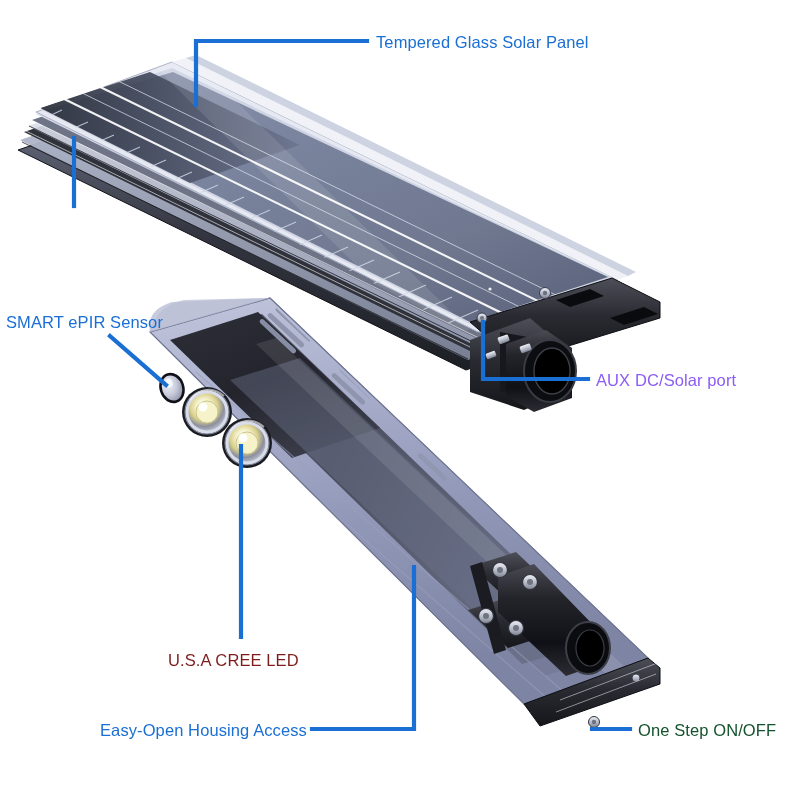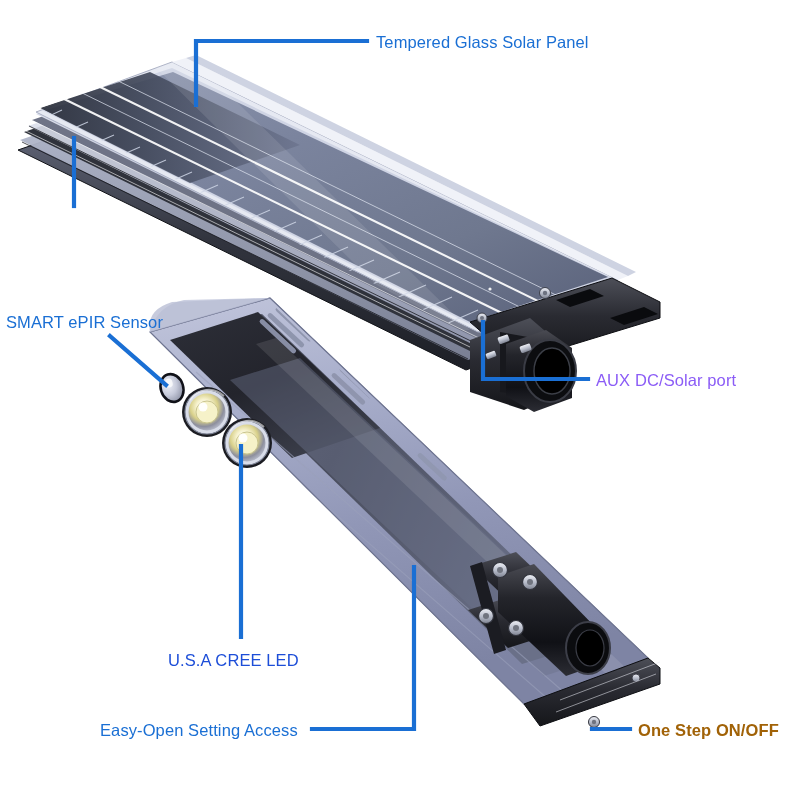--- a/index.html
+++ b/index.html
@@ -369,25 +369,25 @@
 
 
   <div class="label" style="left: 6px; top: 310px; color: rgb(26, 111, 212);">
     <span>SMART ePIR Sensor</span>
   </div>
 
   <div class="label" style="left: 596px; top: 368px; color: #8b5cf6;">
     <span>AUX DC/Solar port</span>
   </div>
 
-  <div class="label" style="left: 168px; top: 648px; color: #1d4ed8;">
+  <div class="label" style="left: 168px; top: 648px; color: #7f1d1d;">
     <span>U.S.A CREE LED</span>
   </div>
 
   <div class="label" style="left: 100px; top: 718px; color: rgb(26, 111, 212);">
-    <span>Easy-Open Setting Access</span>
-  </div>
-
-  <div class="label" style="left: 638px; top: 718px; color: #a16207; font-weight: bold;">
+    <span>Easy-Open Housing Access</span>
+  </div>
+
+  <div class="label" style="left: 638px; top: 718px; color: #14532d;">
     <span>One Step ON/OFF</span>
   </div>
 
 </div>
 
 </body></html>

